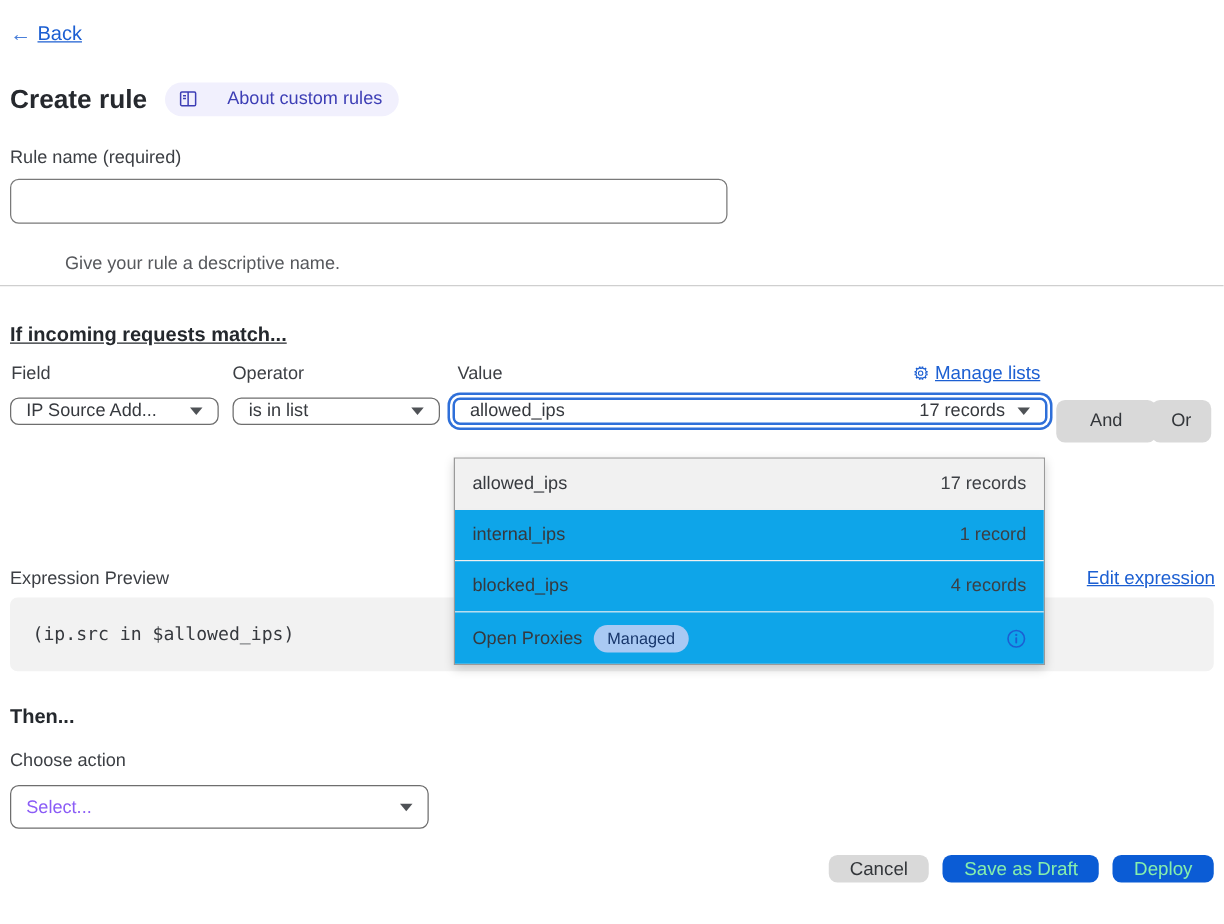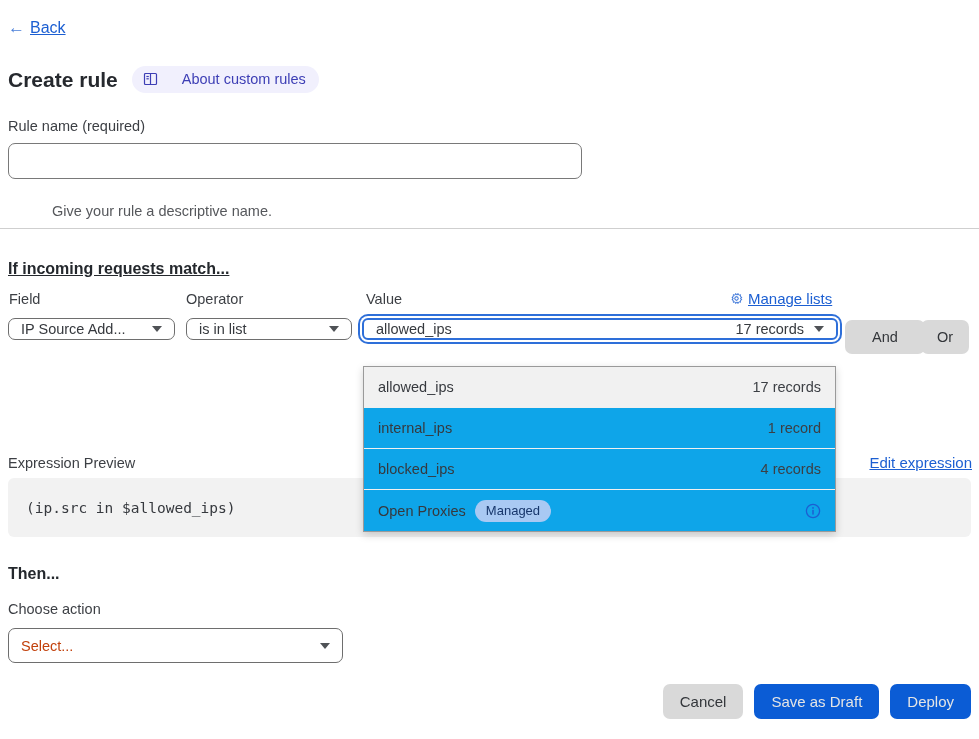--- a/index.html
+++ b/index.html
@@ -64,21 +64,21 @@
     cursor: pointer;
   }
   .select .grow { flex: 1; }
   .caret {
     width: 0; height: 0;
     border-left: 5px solid transparent;
     border-right: 5px solid transparent;
     border-top: 6px solid #4f5256;
     margin-left: 10px; flex: none;
   }
-  .select.placeholder { color: #c2410c; }
+  .select.placeholder { color: #8b5cf6; }
 
   .value-select {
     border: 2px solid #2e6fd9;
     box-shadow: 0 0 0 2px #fff, 0 0 0 4px #2e6fd9;
     border-radius: 6px;
   }
   .value-select .records { color: #36393e; font-size: 14.5px; }
 
   .chip-btn {
     background: #d9d9d9; color: #33363a;
@@ -122,26 +122,26 @@
   }
   .expr-code {
     font-family: "DejaVu Sans Mono", monospace;
     font-size: 14.5px; color: #36393e;
   }
   .edit-expr { top: 454px; right: 7px; font-size: 15px; }
 
   
   .footer { right: 8px; top: 684px; display: flex; gap: 11px; }
   .btn {
-    height: 35px; border: none; border-radius: 7px;
+    height: 22px; border: none; border-radius: 7px;
     font-size: 15px; font-family: "Liberation Sans", sans-serif;
     padding: 0 17px; cursor: pointer;
   }
   .btn-secondary { background: #d9d9d9; color: #33363a; }
-  .btn-primary { background: #0b5cd5; color: #e5e5e5; }
+  .btn-primary { background: #0b5cd5; color: #86efac; }
 
   svg { display: block; }
 </style>
 </head>
 <body>
 
 <a class="abs link back">
   <span class="arrow">←</span>
     <span class="lbl">Back</span>
 </a>

